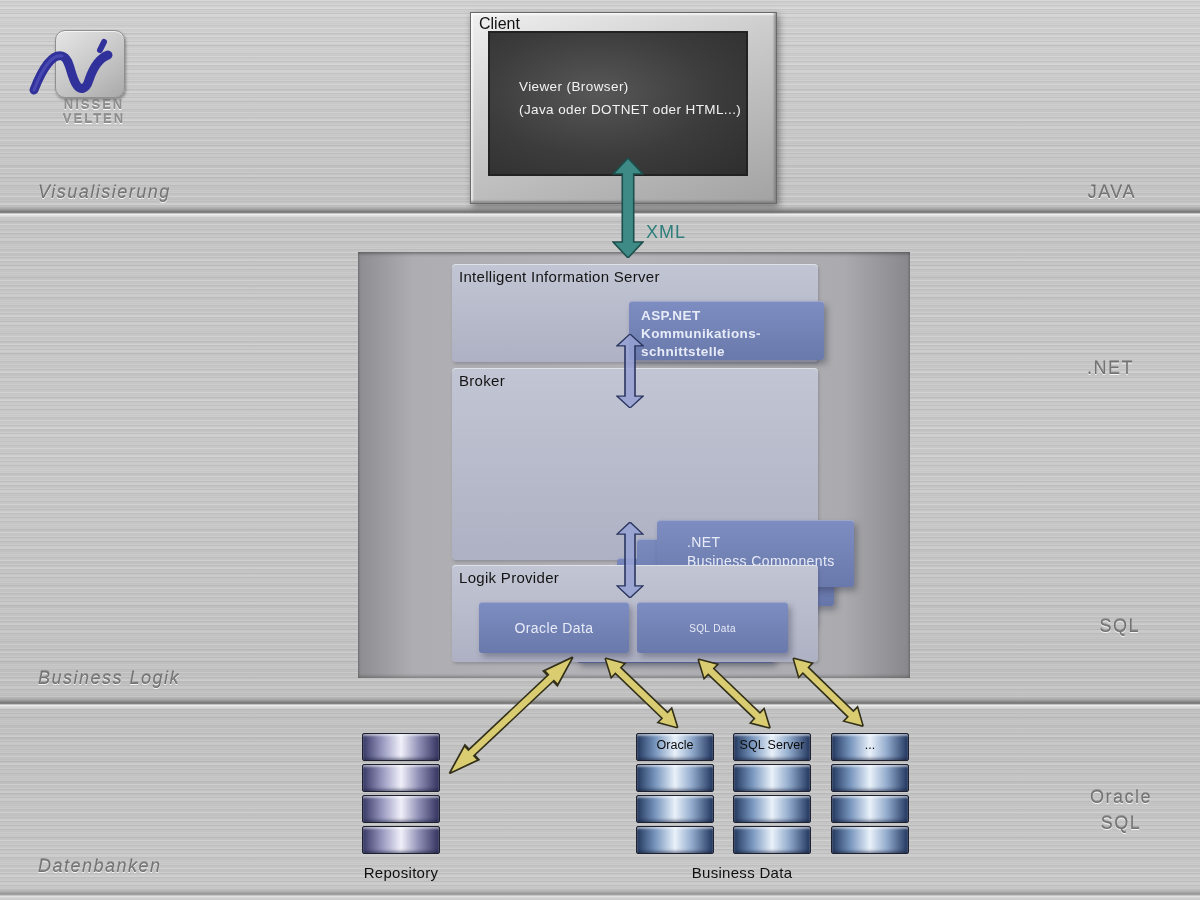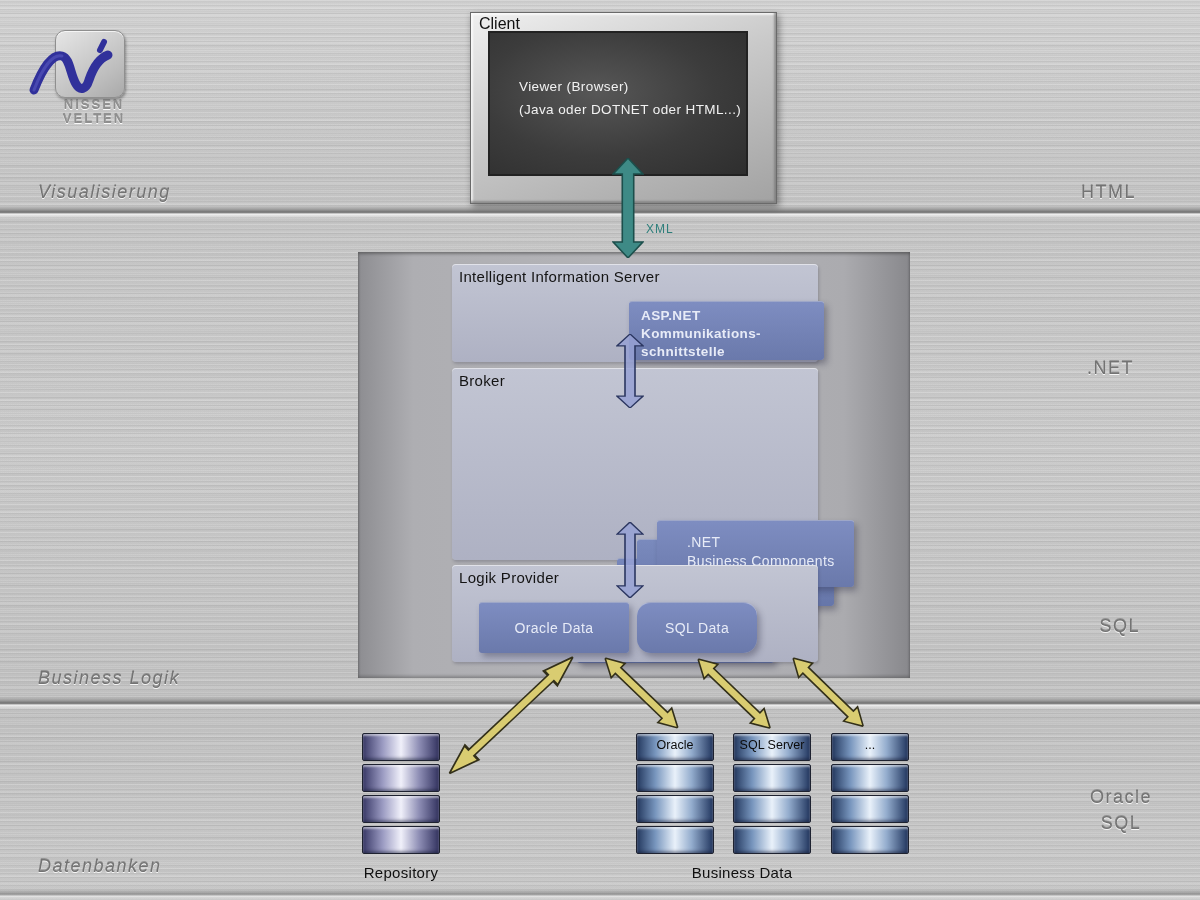--- a/index.html
+++ b/index.html
@@ -31,21 +31,21 @@
     border:1px solid #6a6a6a;box-shadow:2px 3px 7px rgba(0,0,0,.4), inset -2px -2px 2px rgba(110,110,110,.6), inset 2px 2px 2px rgba(255,255,255,.7);}
   #client .title{position:absolute;left:8px;top:2px;font-size:16px;color:#111;}
   #client .screen{position:absolute;left:17px;top:18px;width:256px;height:141px;
     background:radial-gradient(ellipse at 42% 42%, #575757 0%, #3c3c3c 55%, #2e2e2e 100%);
     border:2px solid #222;}
   #client .screen .line{position:absolute;left:29px;color:#f2f2f2;font-size:13.5px;letter-spacing:.4px;}
   #client .screen .l1{top:46px;}
   #client .screen .l2{top:69px;}
   
   .varrow{position:absolute;z-index:5;}
-  .xml-label{position:absolute;left:646px;top:222px;z-index:5;color:#2e7f7b;font-size:12px;letter-spacing:1px;}
+  .xml-label{position:absolute;left:646px;top:222px;z-index:5;color:#2e7f7b;font-size:18px;letter-spacing:1px;}
   .yarrow{position:absolute;height:24px;transform-origin:0 50%;z-index:6;}
   .yarrow svg{width:100%;height:100%;display:block;}
   
   #panel{position:absolute;left:358px;top:252px;width:552px;height:426px;z-index:3;
     background:linear-gradient(90deg,#8d8d91 0%,#aeaeb2 10%,#b4b4b8 50%,#ababaf 88%,#88888c 100%);
     box-shadow:inset 0 2px 3px rgba(60,60,60,.5), inset 0 -2px 3px rgba(70,70,70,.4);}
   .section{position:absolute;left:94px;width:366px;border-radius:4px;
     background:linear-gradient(180deg,#c2c5d3,#aeb1c3);
     box-shadow:inset 0 1px 0 rgba(255,255,255,.5), 1px 2px 3px rgba(50,50,70,.25);}
   .section .stitle{position:absolute;left:7px;top:4px;font-size:15px;color:#141414;letter-spacing:.3px;}
@@ -85,21 +85,21 @@
     <div class="wordmark">
       <div>NISSEN</div>
       <div>VELTEN</div>
     </div>
   </div>
 
   <div class="engraved" style="left:38px;top:182px;font-style:italic;">Visualisierung</div>
   <div class="engraved" style="left:38px;top:668px;font-style:italic;">Business Logik</div>
   <div class="engraved" style="left:38px;top:856px;font-style:italic;">Datenbanken</div>
 
-  <div class="engraved" style="right:64px;top:182px;">HTML</div>
+  <div class="engraved" style="right:64px;top:182px;">JAVA</div>
   <div class="engraved" style="right:66px;top:358px;">.NET</div>
   <div class="engraved" style="right:60px;top:616px;">SQL</div>
   <div class="engraved" style="right:48px;top:784px;text-align:center;line-height:26px;">
     <div>Oracle</div>
     <div>SQL</div>
   </div>
 
   <div id="client">
     <div class="title">Client</div>
     <div class="screen">
@@ -138,21 +138,21 @@
           <div>Business Components</div>
         </div>
       </div>
     </div>
 
     <div class="section" style="top:313px;height:97px;">
       <div class="stitle">Logik Provider</div>
       <div class="bluebox" style="left:27px;top:37px;width:150px;height:50px;font-size:14px;">
         <div class="centerlbl">Oracle Data</div>
       </div>
-      <div class="bluebox" style="left:185px;top:37px;width:120px;height:50px;font-size:14px;border-radius:14px;">
+      <div class="bluebox" style="left:185px;top:37px;width:151px;height:50px;font-size:10px;">
         <div class="centerlbl">SQL Data</div>
       </div>
     </div>
   </div>
 
   <svg class="varrow" style="left:616px;top:334px;" width="28" height="74" viewBox="0 0 28 100" preserveAspectRatio="none">
     <polygon points="14,0 27,16 19,16 19,84 27,84 14,100 1,84 9,84 9,16 1,16" fill="rgba(150,161,212,0.85)" stroke="#2b3660" stroke-width="1.6"></polygon>
   </svg>
   <svg class="varrow" style="left:616px;top:522px;" width="28" height="76" viewBox="0 0 28 100" preserveAspectRatio="none">
     <polygon points="14,0 27,16 19,16 19,84 27,84 14,100 1,84 9,84 9,16 1,16" fill="rgba(150,161,212,0.85)" stroke="#2b3660" stroke-width="1.6"></polygon>

